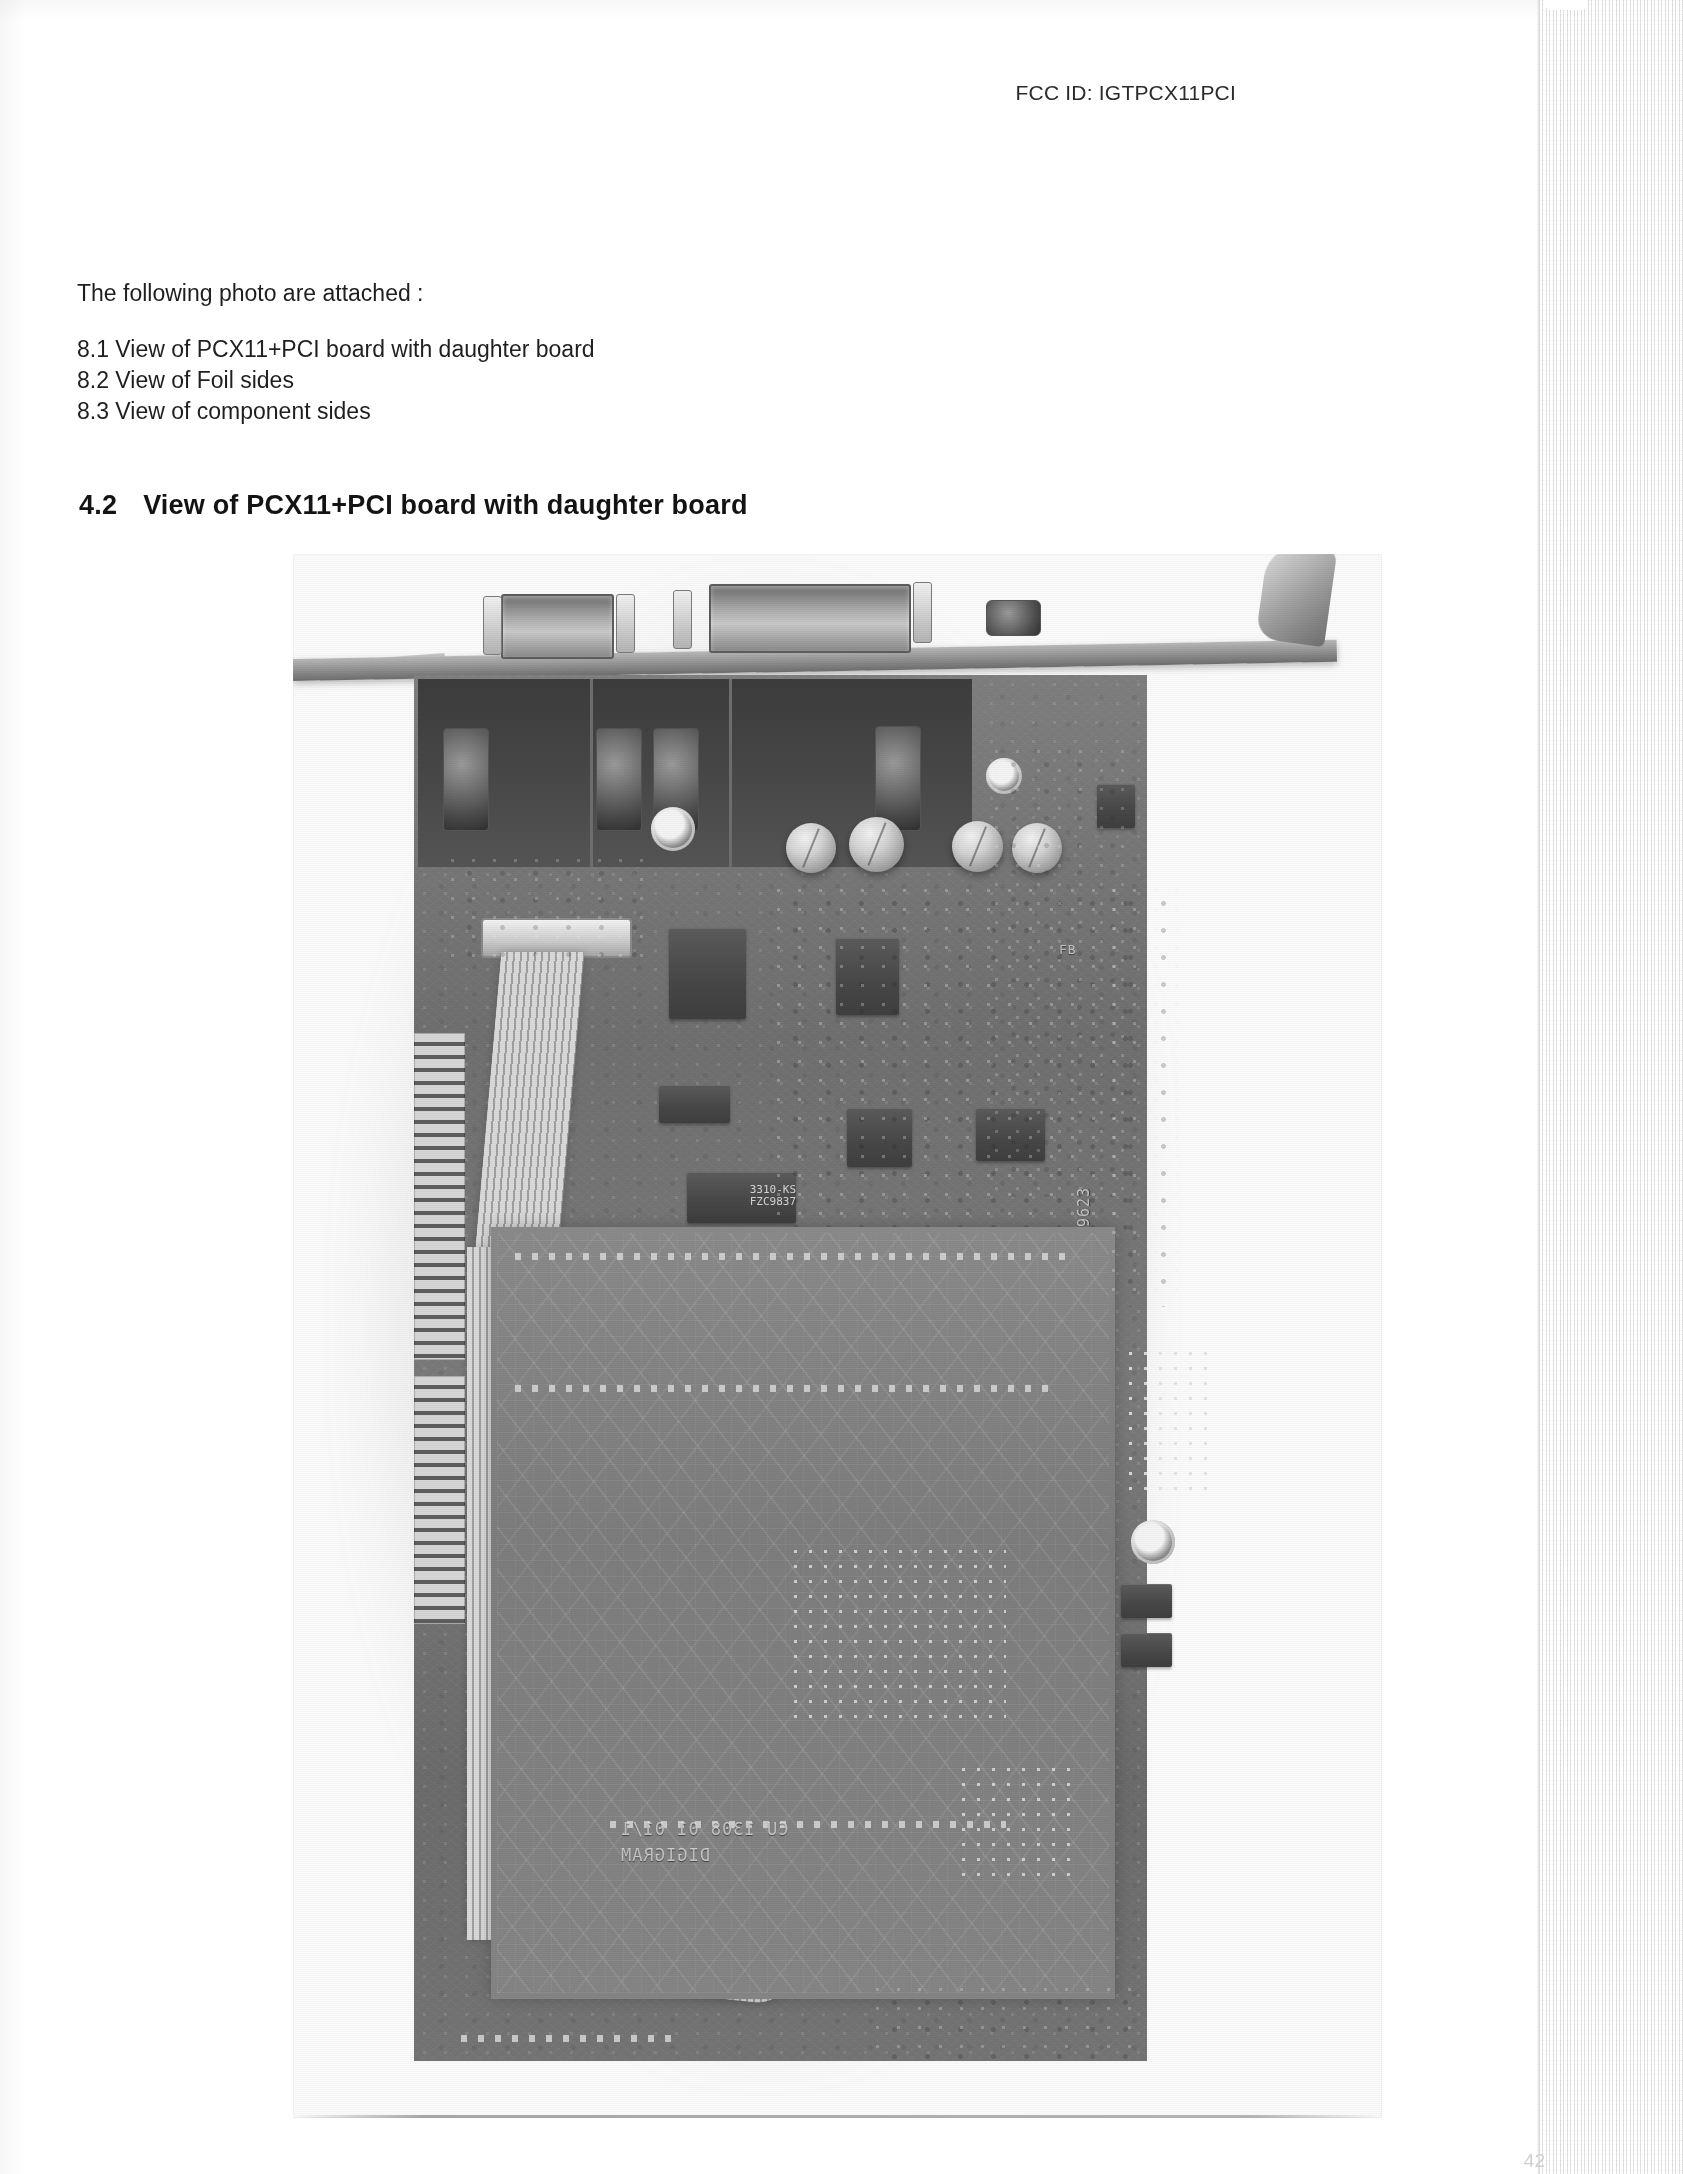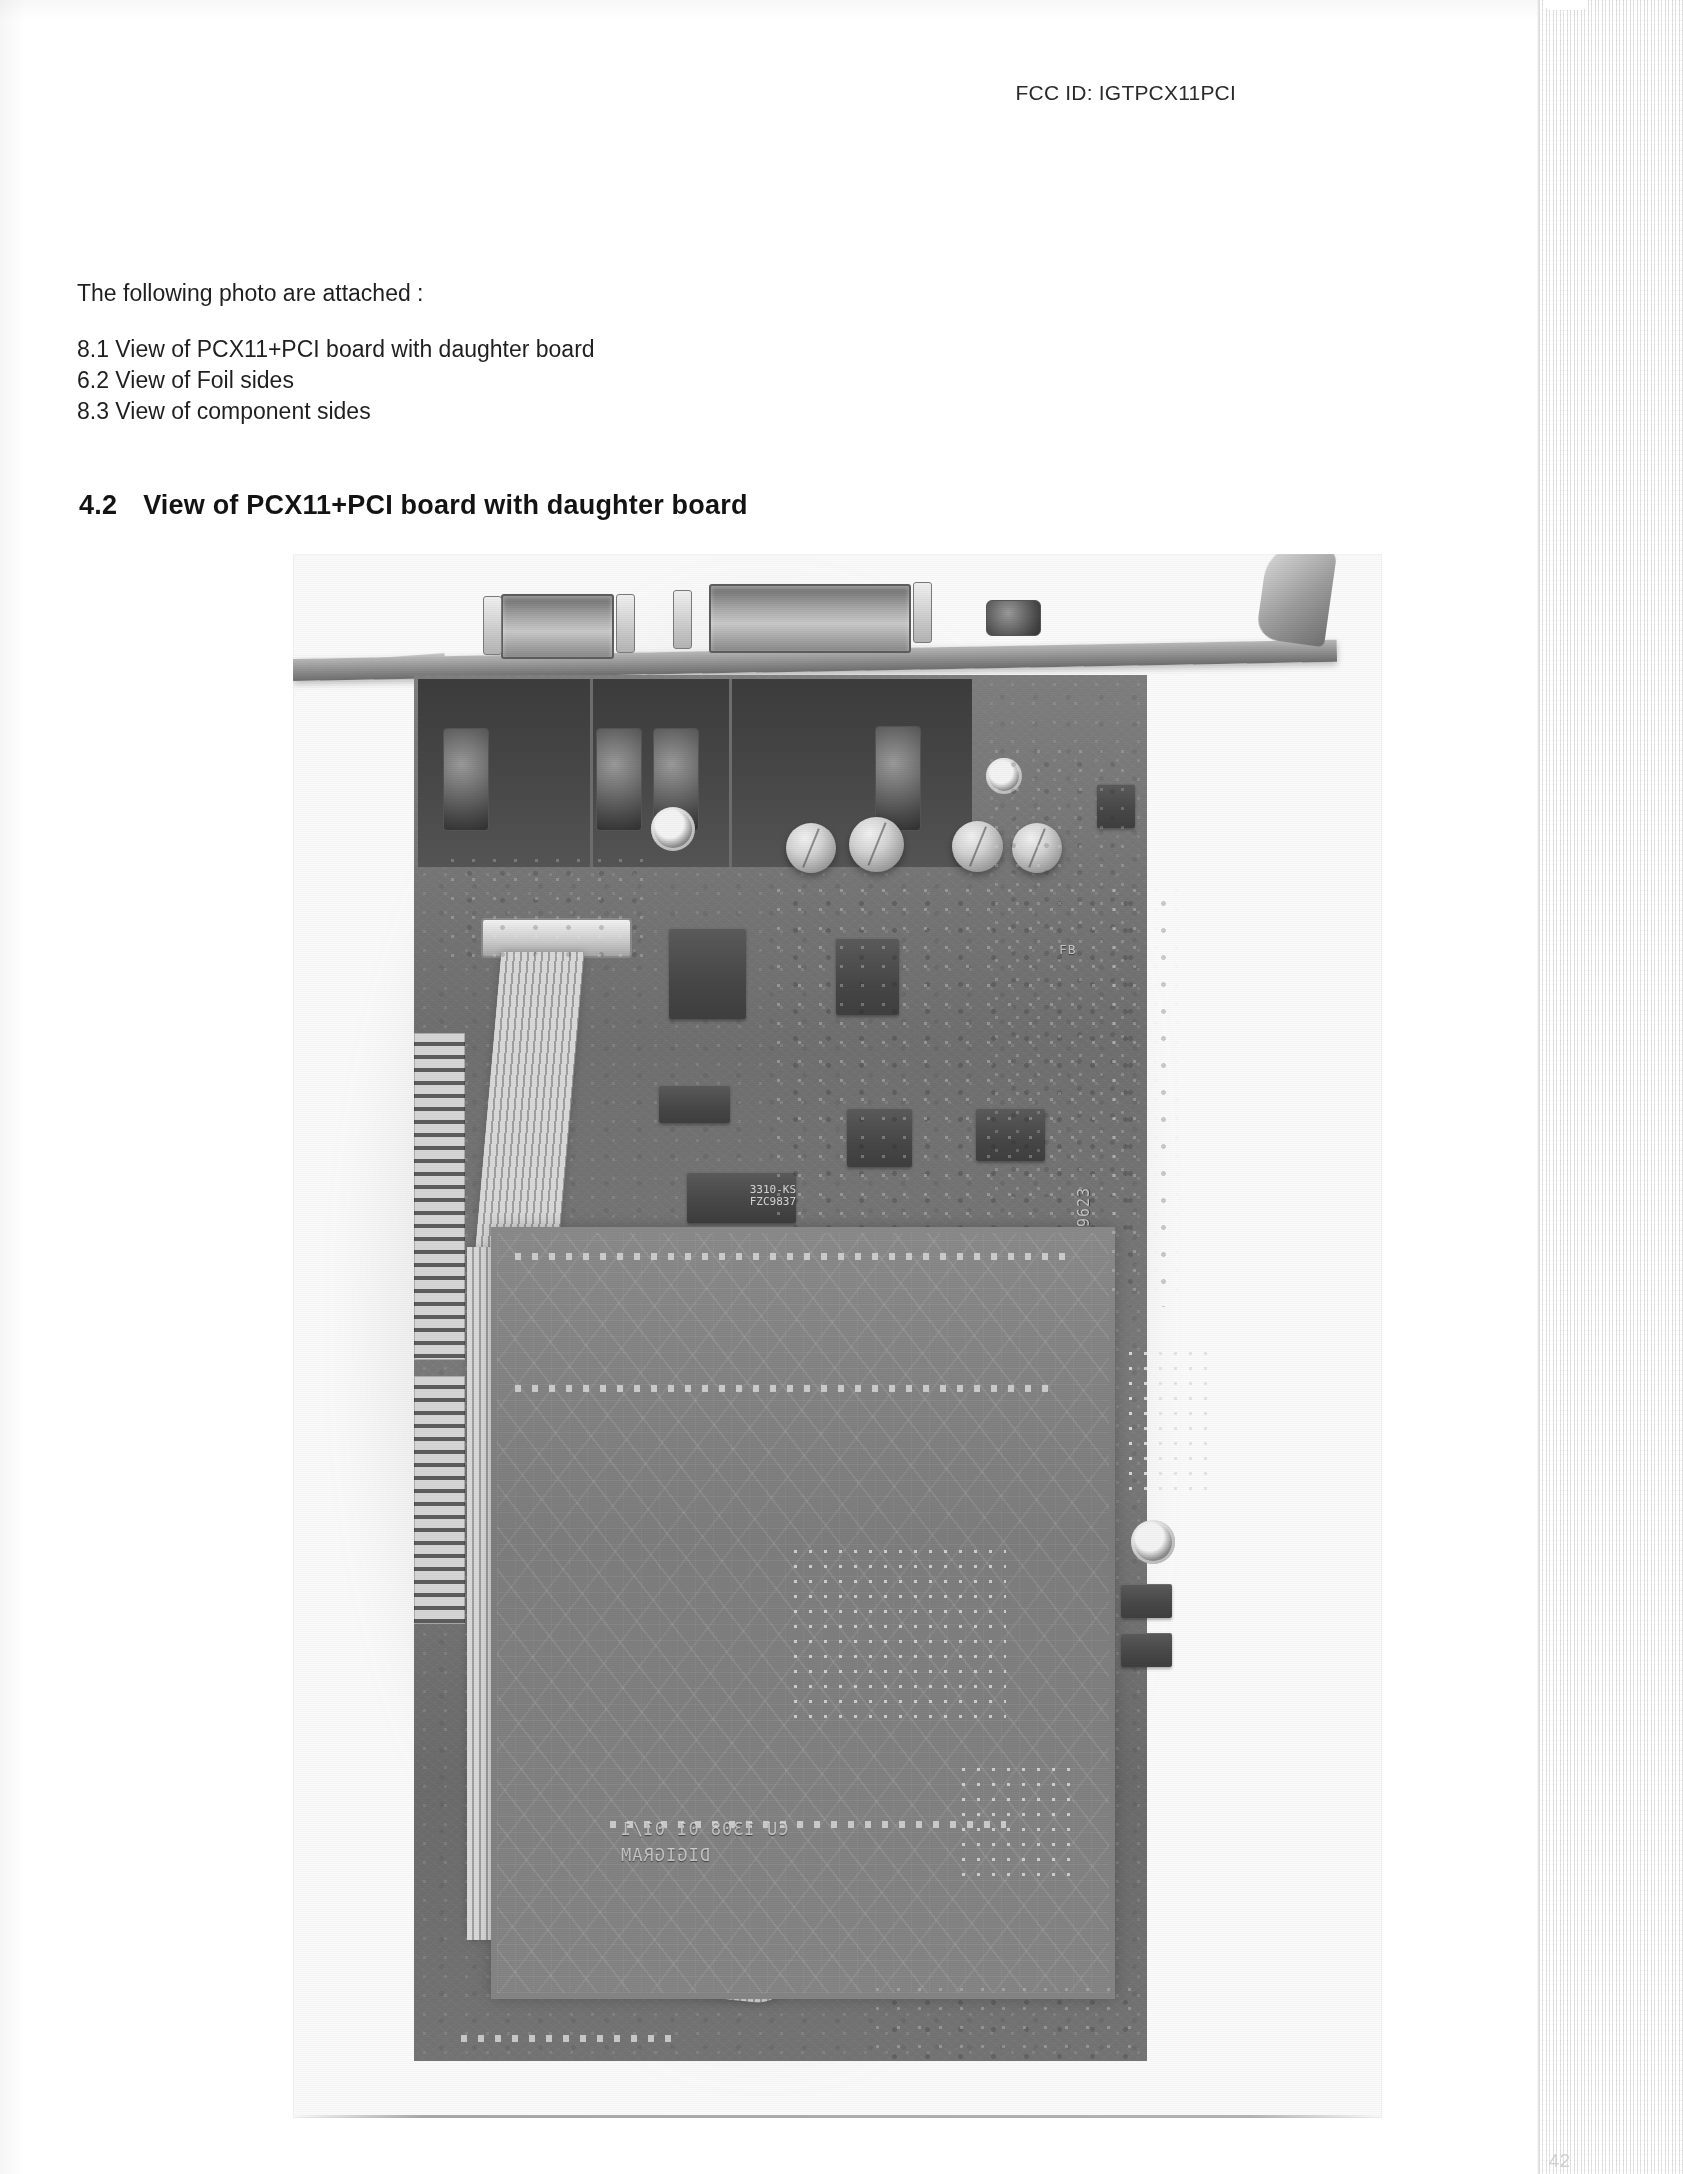--- a/index.html
+++ b/index.html
@@ -128,21 +128,21 @@
     letter-spacing: 0.2px;
     color: #131313;
     white-space: nowrap;
     filter: blur(0.2px);
   }
   .sub-title .num { margin-right: 26px; }
 
   .page-no {
     position: absolute;
     bottom: 2px;
-    right: 113px;
+    right: 138px;
     font-size: 19px;
     color: #cfcfcf;
     white-space: nowrap;
     margin-left: 46px;
   }
 
   
   .photo {
     position: absolute;
     top: 554px;
@@ -412,21 +412,21 @@
   <div class="scan-edge"></div>
   <div class="scan-edge-notch"></div>
 
   <div class="doc-header">FCC ID: IGTPCX11PCI</div>
 
 
   <div class="lead">The following photo are attached :</div>
 
   <div class="toc">
     <div>8.1 View of PCX11+PCI board with daughter board</div>
-    <div>6.2 View of Foil sides</div>
+    <div>8.2 View of Foil sides</div>
     <div>8.3 View of component sides</div>
   </div>
 
   <div class="sub-title">
     <span class="num">4.2</span><span>View of PCX11+PCI board with daughter board</span>
   </div>
 
   <figure class="photo" style="margin:0;">
     <div class="photo-paper"></div>
     <div class="halo"></div>

